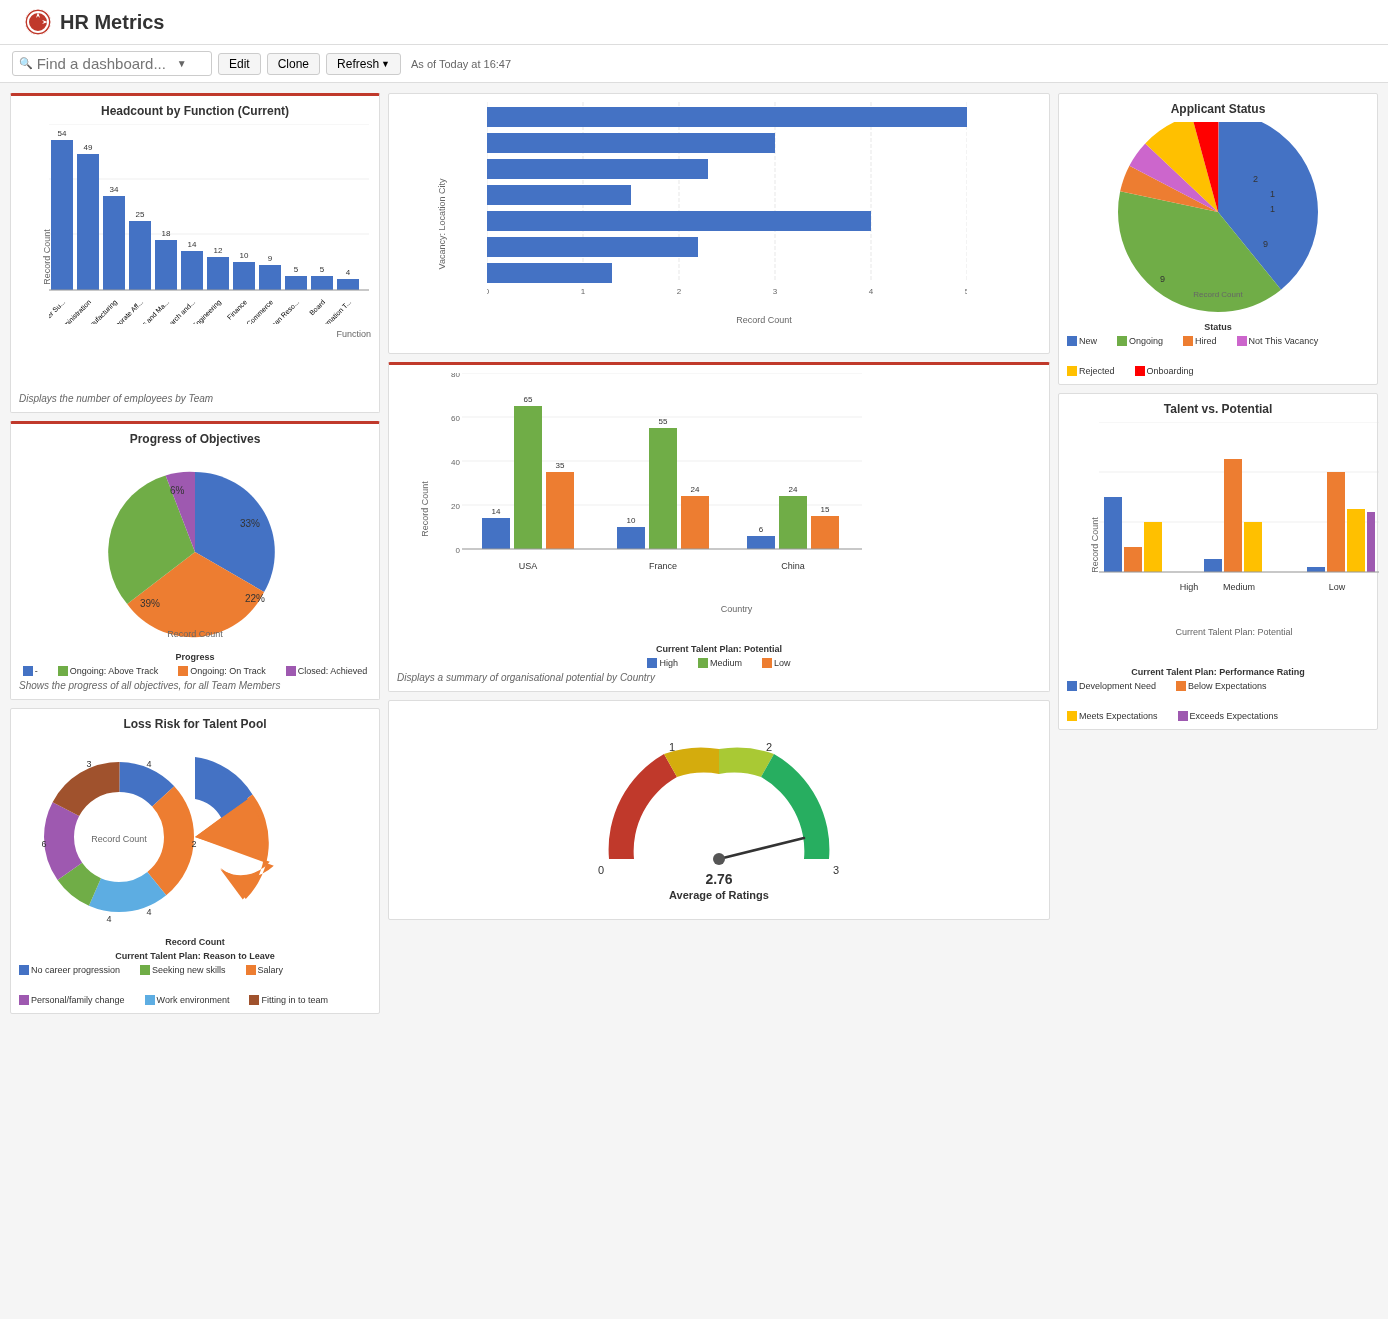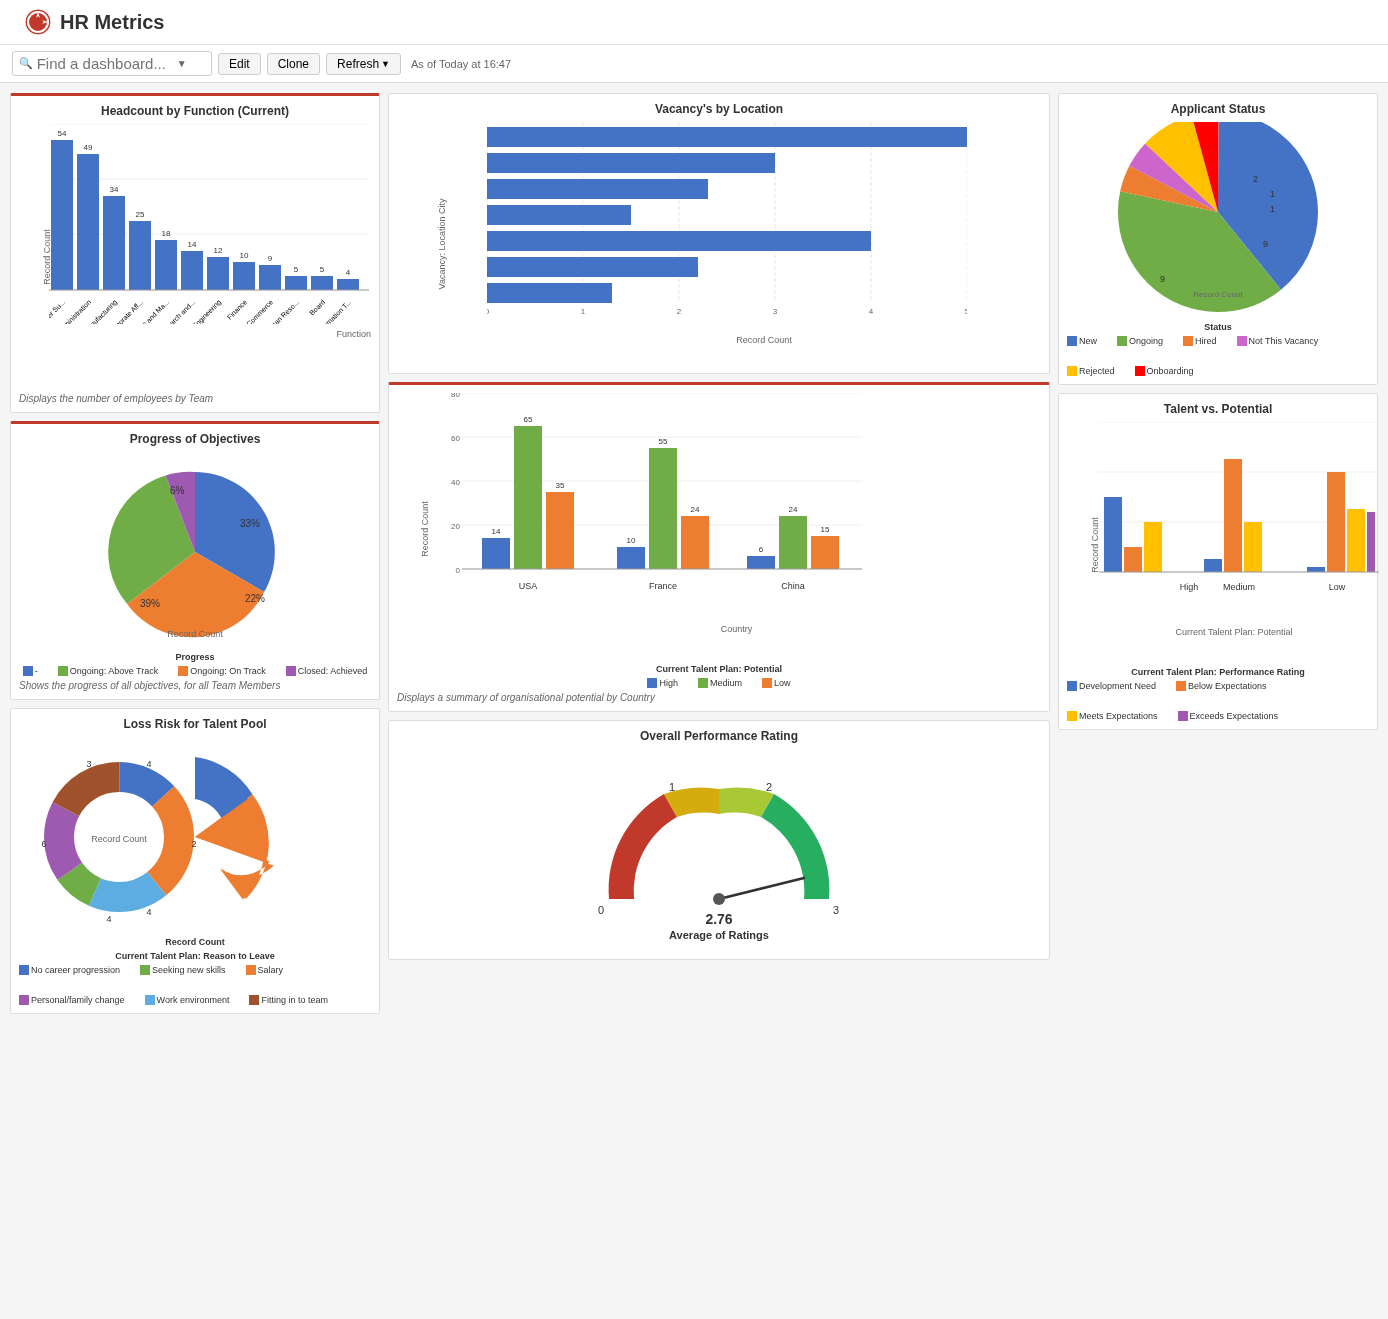--- a/index.html
+++ b/index.html
@@ -251,21 +251,20 @@
             <span>Fitting in to team</span>
           </div>
       </div>
     </div>
 
   </div>
 
   <div class="col-mid">
 
     <div class="card">
-      <div class="card-title">Vacancy's by Location</div>
       <div style="position:relative;padding-left:90px;padding-bottom:20px;">
         <span style="position:absolute;left:0;top:50%;font-size:9px;color:#666;transform:translateY(-50%) rotate(-90deg);white-space:nowrap;">Vacancy: Location City</span>
         <svg width="480" height="210" viewBox="0 0 480 210">
 
           <line x1="0" y1="0" x2="0" y2="180" stroke="#ccc" stroke-width="0.5"></line>
           <line x1="96" y1="0" x2="96" y2="180" stroke="#ccc" stroke-width="0.5" stroke-dasharray="4,2"></line>
           <line x1="192" y1="0" x2="192" y2="180" stroke="#ccc" stroke-width="0.5" stroke-dasharray="4,2"></line>
           <line x1="288" y1="0" x2="288" y2="180" stroke="#ccc" stroke-width="0.5" stroke-dasharray="4,2"></line>
           <line x1="384" y1="0" x2="384" y2="180" stroke="#ccc" stroke-width="0.5" stroke-dasharray="4,2"></line>
           <line x1="480" y1="0" x2="480" y2="180" stroke="#ccc" stroke-width="0.5" stroke-dasharray="4,2"></line>
@@ -370,21 +369,20 @@
           </div>
         <div class="legend-item">
             <div class="legend-color" style="background:#ED7D31;"></div>
             <span>Low</span>
           </div>
       </div>
       <div class="card-subtitle">Displays a summary of organisational potential by Country</div>
     </div>
 
     <div class="card">
-      <div class="card-title">Overall Performance Rating</div>
       <div class="gauge-container">
         <svg width="320" height="180" viewBox="0 0 320 180">
 
           <path d="M50,140 A110,110 0 0,1 105,35 L118,58 A85,85 0 0,0 75,140 Z" fill="#C0392B"></path>
 
           <path d="M105,35 A110,110 0 0,1 160,30 L160,55 A85,85 0 0,0 118,58 Z" fill="#D4AC0D"></path>
 
           <path d="M160,30 A110,110 0 0,1 215,35 L202,58 A85,85 0 0,0 160,55 Z" fill="#A9C934"></path>
 
           <path d="M215,35 A110,110 0 0,1 270,140 L245,140 A85,85 0 0,0 202,58 Z" fill="#27AE60"></path>

